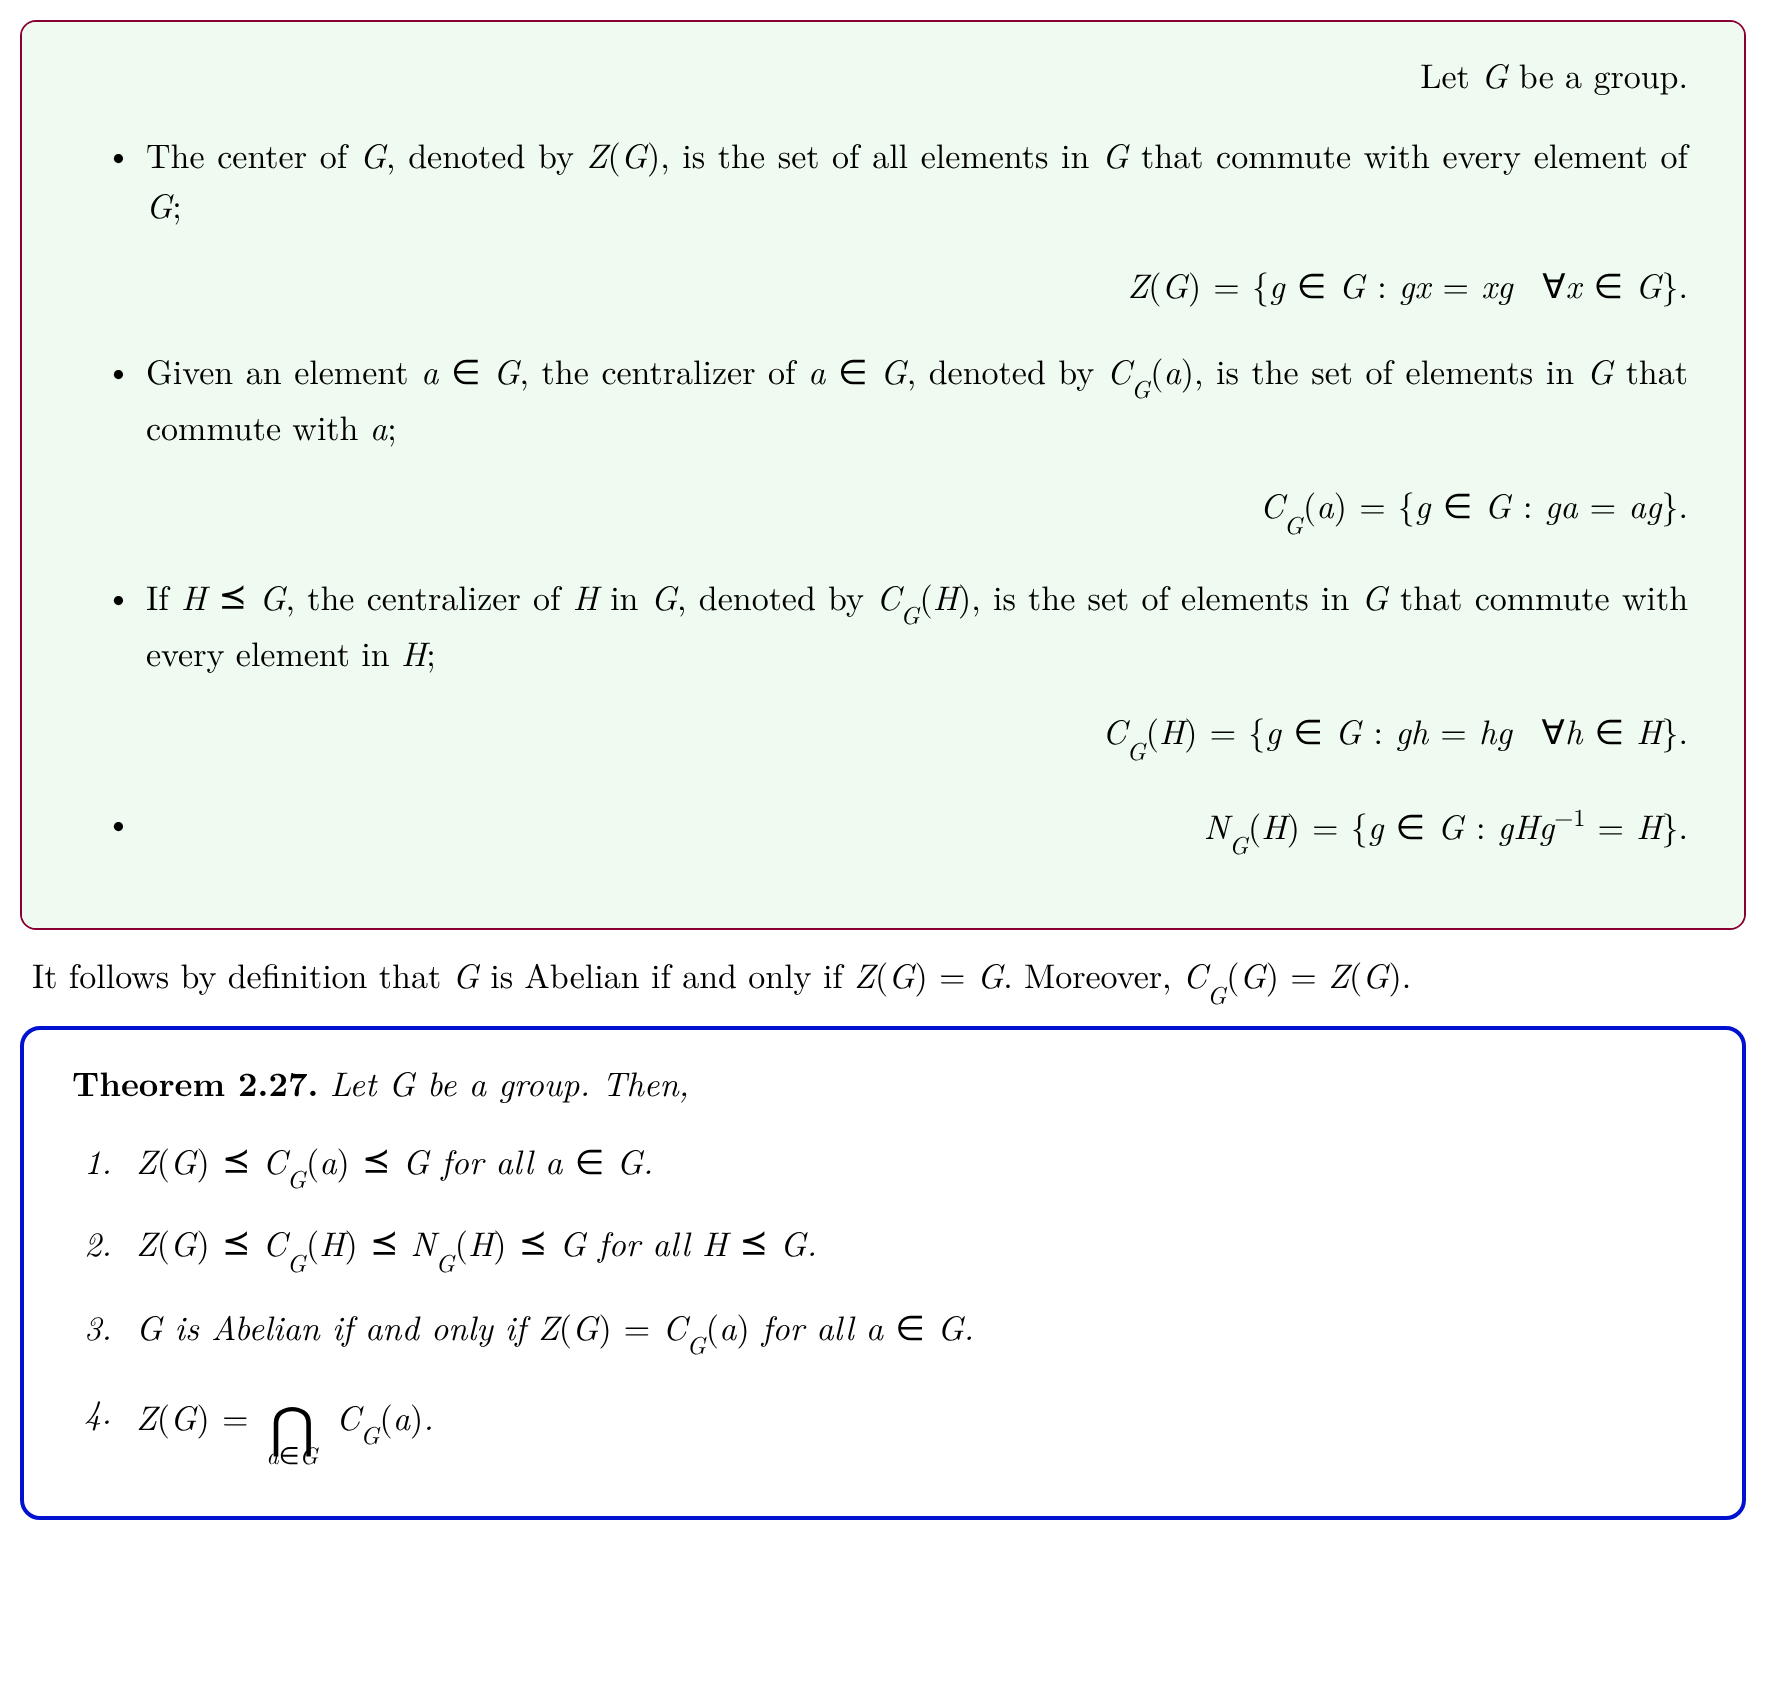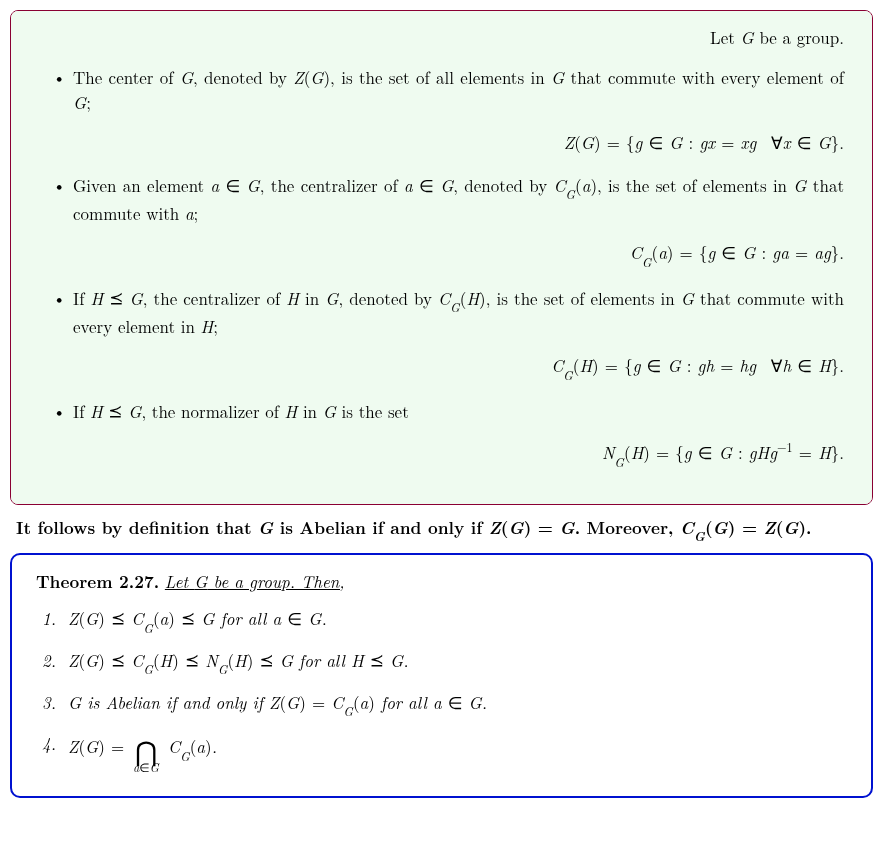--- a/index.html
+++ b/index.html
@@ -46,23 +46,23 @@
     .display-math {
       text-align: right;
       margin: 14px 0 18px 0;
       font-style: italic;
     }
     ol.enum { list-style: none; padding-left: 32px; margin-top: 12px; }
     ol.enum > li { position: relative; margin-bottom: 14px; font-style: italic; }
     ol.enum > li .num { position: absolute; left: -26px; font-style: italic; }
     .mi { font-style: italic; }
     .rm { font-style: normal; }
-    .middle-text { margin: 8px 6px 10px 6px; font-weight: bold; }
+    .middle-text { margin: 8px 6px 10px 6px; }
     .thm-head { font-weight: bold; font-style: normal; }
-    .thm-line { font-style: italic; text-decoration: underline; }
+    .thm-line { font-style: italic; }
     sub { font-size: 0.72em; position: relative; top: 0.25em; }
     sup { font-size: 0.72em; }
     .preceq { font-style: normal; display: inline-block; position: relative; top: -0.05em; }
     .bigcap-wrap {
       display: inline-block;
       vertical-align: middle;
       text-align: center;
       line-height: 1;
       position: relative;
       top: 0.3em;
@@ -90,21 +90,20 @@
           <span class="mi">C</span><sub class="mi">G</sub><span class="rm">(</span><span class="mi">a</span><span class="rm">)</span> <span class="rm">=</span> <span class="rm">{</span><span class="mi">g</span> <span class="rm">∈</span> <span class="mi">G</span> <span class="rm">:</span> <span class="mi">ga</span> <span class="rm">=</span> <span class="mi">ag</span><span class="rm">}.</span>
         </div>
       </li>
       <li>
         <span>If <span class="mi">H</span> <span class="preceq">⪯</span> <span class="mi">G</span>, the centralizer of <span class="mi">H</span> in <span class="mi">G</span>, denoted by <span class="mi">C</span><sub class="mi">G</sub>(<span class="mi">H</span>), is the set of elements in <span class="mi">G</span> that commute with every element in <span class="mi">H</span>;</span>
         <div class="display-math">
           <span class="mi">C</span><sub class="mi">G</sub><span class="rm">(</span><span class="mi">H</span><span class="rm">)</span> <span class="rm">=</span> <span class="rm">{</span><span class="mi">g</span> <span class="rm">∈</span> <span class="mi">G</span> <span class="rm">:</span> <span class="mi">gh</span> <span class="rm">=</span> <span class="mi">hg</span>&nbsp; <span class="rm">∀</span><span class="mi">h</span> <span class="rm">∈</span> <span class="mi">H</span><span class="rm">}.</span>
         </div>
       </li>
       <li>
-        <span>If <span class="mi">H</span> <span class="preceq">⪯</span> <span class="mi">G</span>, the normalizer of <span class="mi">H</span> in <span class="mi">G</span> is the set</span>
         <div class="display-math">
           <span class="mi">N</span><sub class="mi">G</sub><span class="rm">(</span><span class="mi">H</span><span class="rm">)</span> <span class="rm">=</span> <span class="rm">{</span><span class="mi">g</span> <span class="rm">∈</span> <span class="mi">G</span> <span class="rm">:</span> <span class="mi">gHg</span><sup><span class="rm">−1</span></sup> <span class="rm">=</span> <span class="mi">H</span><span class="rm">}.</span>
         </div>
       </li>
     </ul>
   </div>
 </div>
 
 <p class="middle-text">
   It follows by definition that <span class="mi">G</span> is Abelian if and only if <span class="mi">Z</span>(<span class="mi">G</span>) = <span class="mi">G</span>. Moreover, <span class="mi">C</span><sub class="mi">G</sub>(<span class="mi">G</span>) = <span class="mi">Z</span>(<span class="mi">G</span>).

